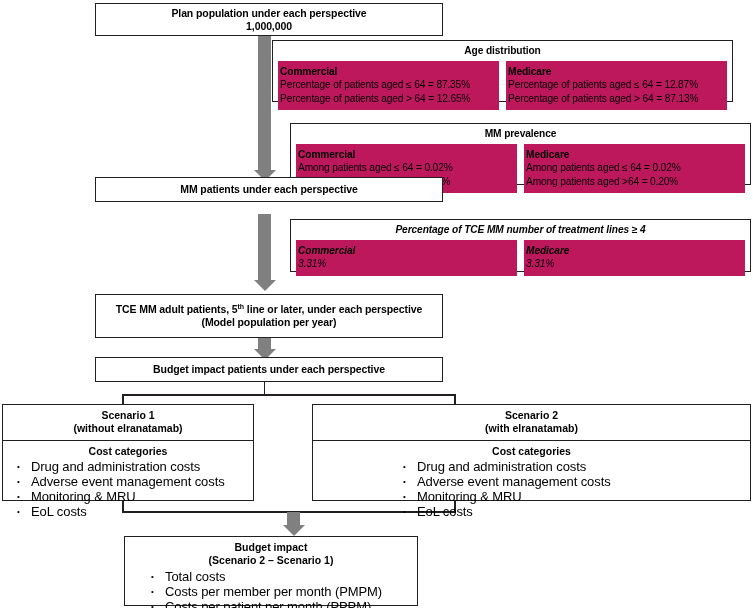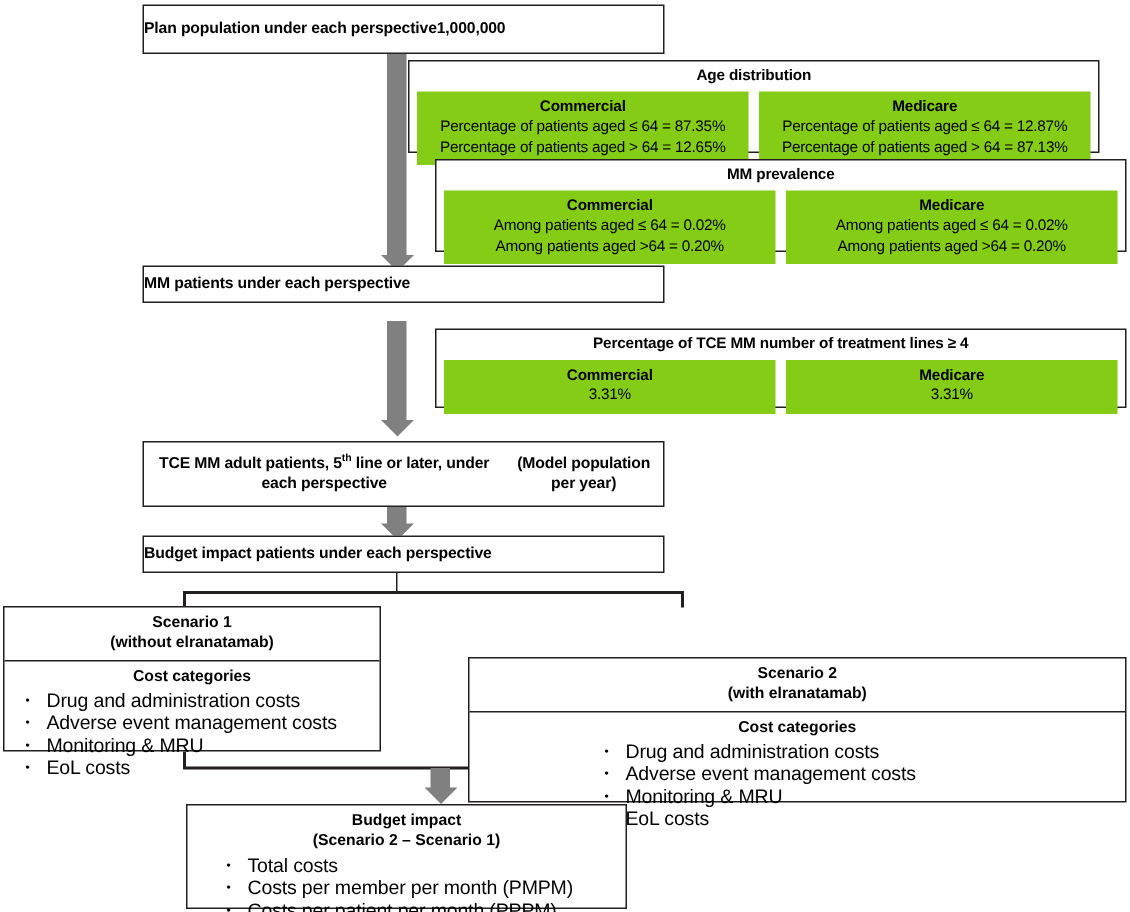--- a/index.html
+++ b/index.html
@@ -14,41 +14,41 @@
   
   .box{
     position:absolute;
     background:#ffffff;
     border:1.6px solid #231f20;
     box-sizing:border-box;
     z-index:4;
   }
 
   .ctr{
-    display:flex;flex-direction:row;align-items:center;justify-content:flex-start;
+    display:flex;flex-direction:column;align-items:center;justify-content:center;
     text-align:center;
   }
 
   .b-title{
     font-weight:bold;font-size:10.5px;line-height:13px;letter-spacing:-0.1px;
   }
 
   
   .panel{
     position:absolute;background:#ffffff;border:1.8px solid #231f20;
     box-sizing:border-box;z-index:4;
     padding:3px 5px 5px 5px;
   }
   .panel-head{
     text-align:center;font-weight:bold;font-size:10.2px;line-height:14px;
     margin-bottom:3px;letter-spacing:-0.1px;
   }
   .panel-cols{display:flex;gap:7px;}
   .panel-col{
-    flex:1 1 0;background:#84cc16;padding:4px 2px 5px 2px;text-align:center;
+    flex:1 1 0;background:#be185d;padding:4px 2px 5px 2px;
     box-sizing:border-box;
   }
   .col-head{font-weight:bold;font-size:10.2px;line-height:13px;letter-spacing:-0.1px;}
   .col-line{font-size:10.2px;line-height:13.5px;letter-spacing:-0.15px;}
 
   
   .sc-head{
     text-align:center;padding:4px 2px 5px 2px;
     border-bottom:1.6px solid #231f20;
   }
@@ -131,41 +131,41 @@
         <div class="col-line">Percentage of patients aged &gt; 64 = 12.65%</div>
       </div>
       <div class="panel-col">
         <div class="col-head">Medicare</div>
         <div class="col-line">Percentage of patients aged ≤ 64 = 12.87%</div>
         <div class="col-line">Percentage of patients aged &gt; 64 = 87.13%</div>
       </div>
     </div>
   </div>
 
-  <div class="panel" style="left:290px;top:106px;width:461px;height:62px;">
+  <div class="panel" style="left:290px;top:123px;width:461px;height:62px;">
     <div class="panel-head">MM prevalence</div>
     <div class="panel-cols">
       <div class="panel-col">
         <div class="col-head">Commercial</div>
         <div class="col-line">Among patients aged ≤ 64 = 0.02%</div>
         <div class="col-line">Among patients aged &gt;64 = 0.20%</div>
       </div>
       <div class="panel-col">
         <div class="col-head">Medicare</div>
         <div class="col-line">Among patients aged ≤ 64 = 0.02%</div>
         <div class="col-line">Among patients aged &gt;64 = 0.20%</div>
       </div>
     </div>
   </div>
 
   <div class="box ctr" style="left:95px;top:177px;width:348px;height:25px;">
     <div class="b-title">MM patients under each perspective</div>
   </div>
 
-  <div class="panel" style="left:290px;top:219px;width:461px;height:53px;">
+  <div class="panel" style="left:290px;top:219px;width:461px;height:53px;font-style:italic;">
     <div class="panel-head">Percentage of TCE MM number of treatment lines ≥ 4</div>
     <div class="panel-cols">
       <div class="panel-col">
         <div class="col-head">Commercial</div>
         <div class="col-line">3.31%</div>
       </div>
       <div class="panel-col">
         <div class="col-head">Medicare</div>
         <div class="col-line">3.31%</div>
       </div>
@@ -192,21 +192,21 @@
       <div class="cc">Cost categories</div>
       <ul class="bul">
         <li>Drug and administration costs</li>
         <li>Adverse event management costs</li>
         <li>Monitoring &amp; MRU</li>
         <li>EoL costs</li>
       </ul>
     </div>
   </div>
 
-  <div class="box" style="left:312px;top:404px;width:439px;height:97px;margin-top:34px;">
+  <div class="box" style="left:312px;top:404px;width:439px;height:97px;">
     <div class="sc-head">
       <div class="l1">Scenario 2</div>
       <div class="l2">(with elranatamab)</div>
     </div>
     <div class="sc-body">
       <div class="cc">Cost categories</div>
       <ul class="bul" style="padding-left:90px;">
         <li>Drug and administration costs</li>
         <li>Adverse event management costs</li>
         <li>Monitoring &amp; MRU</li>

